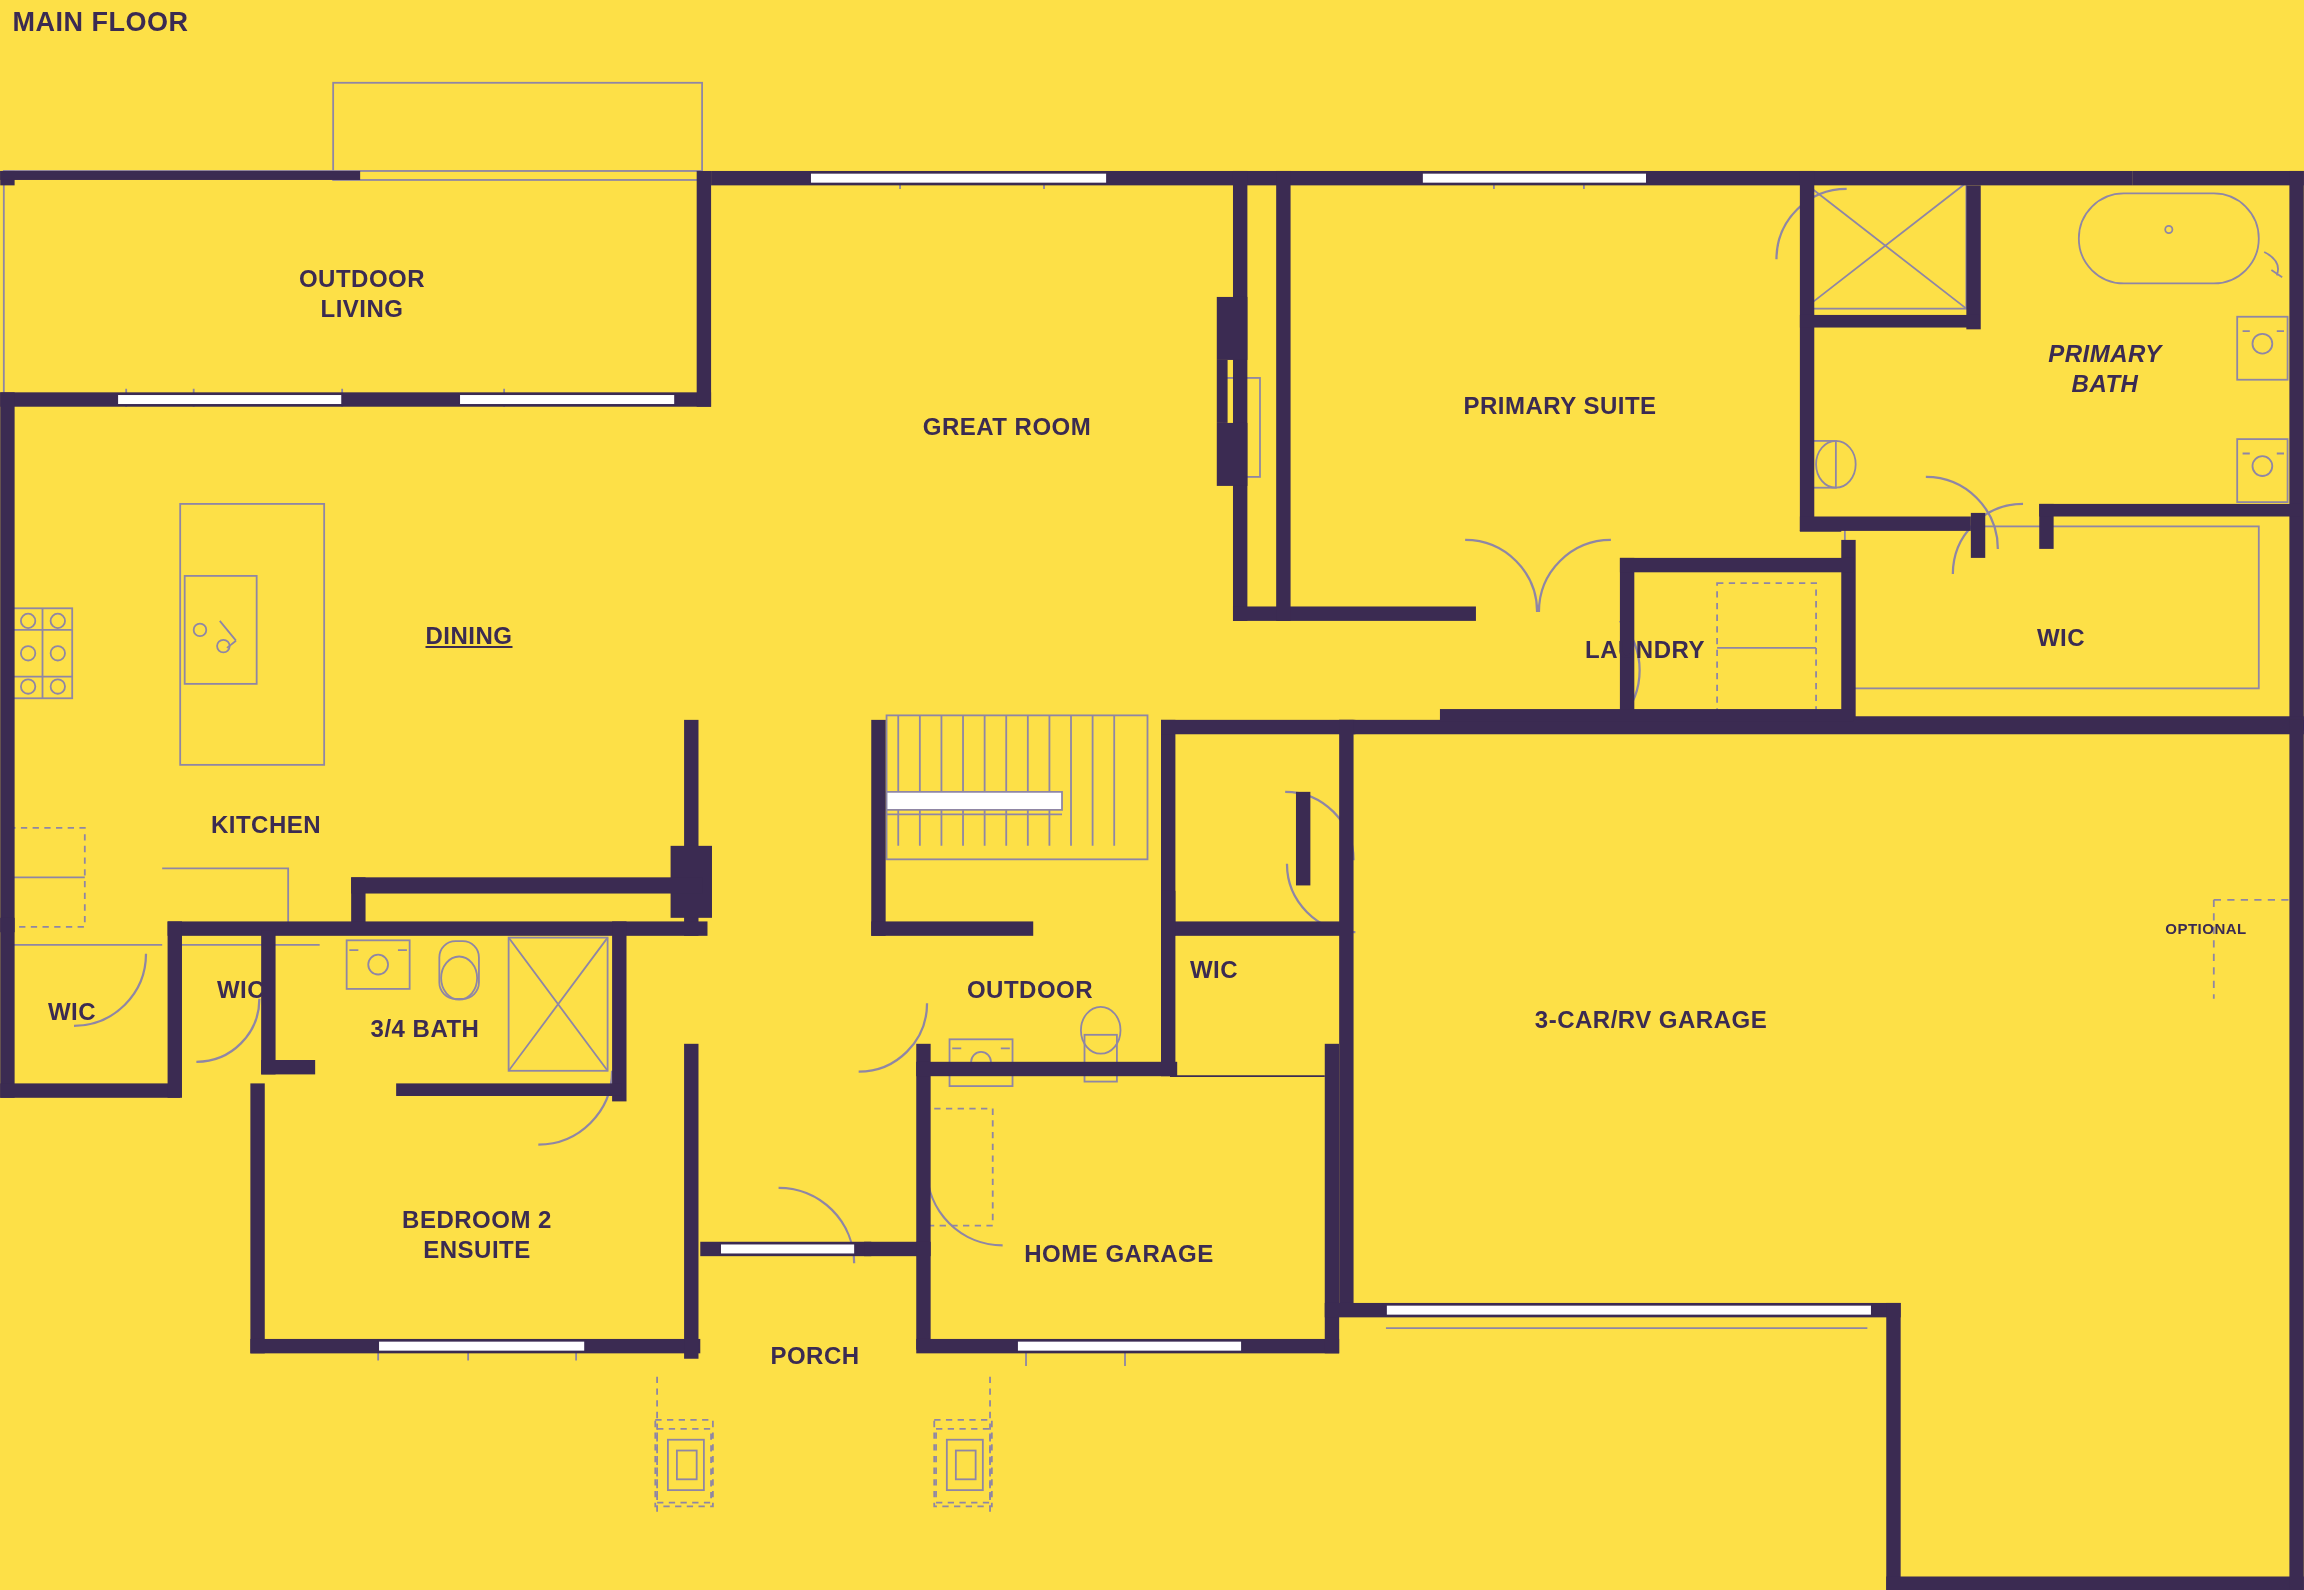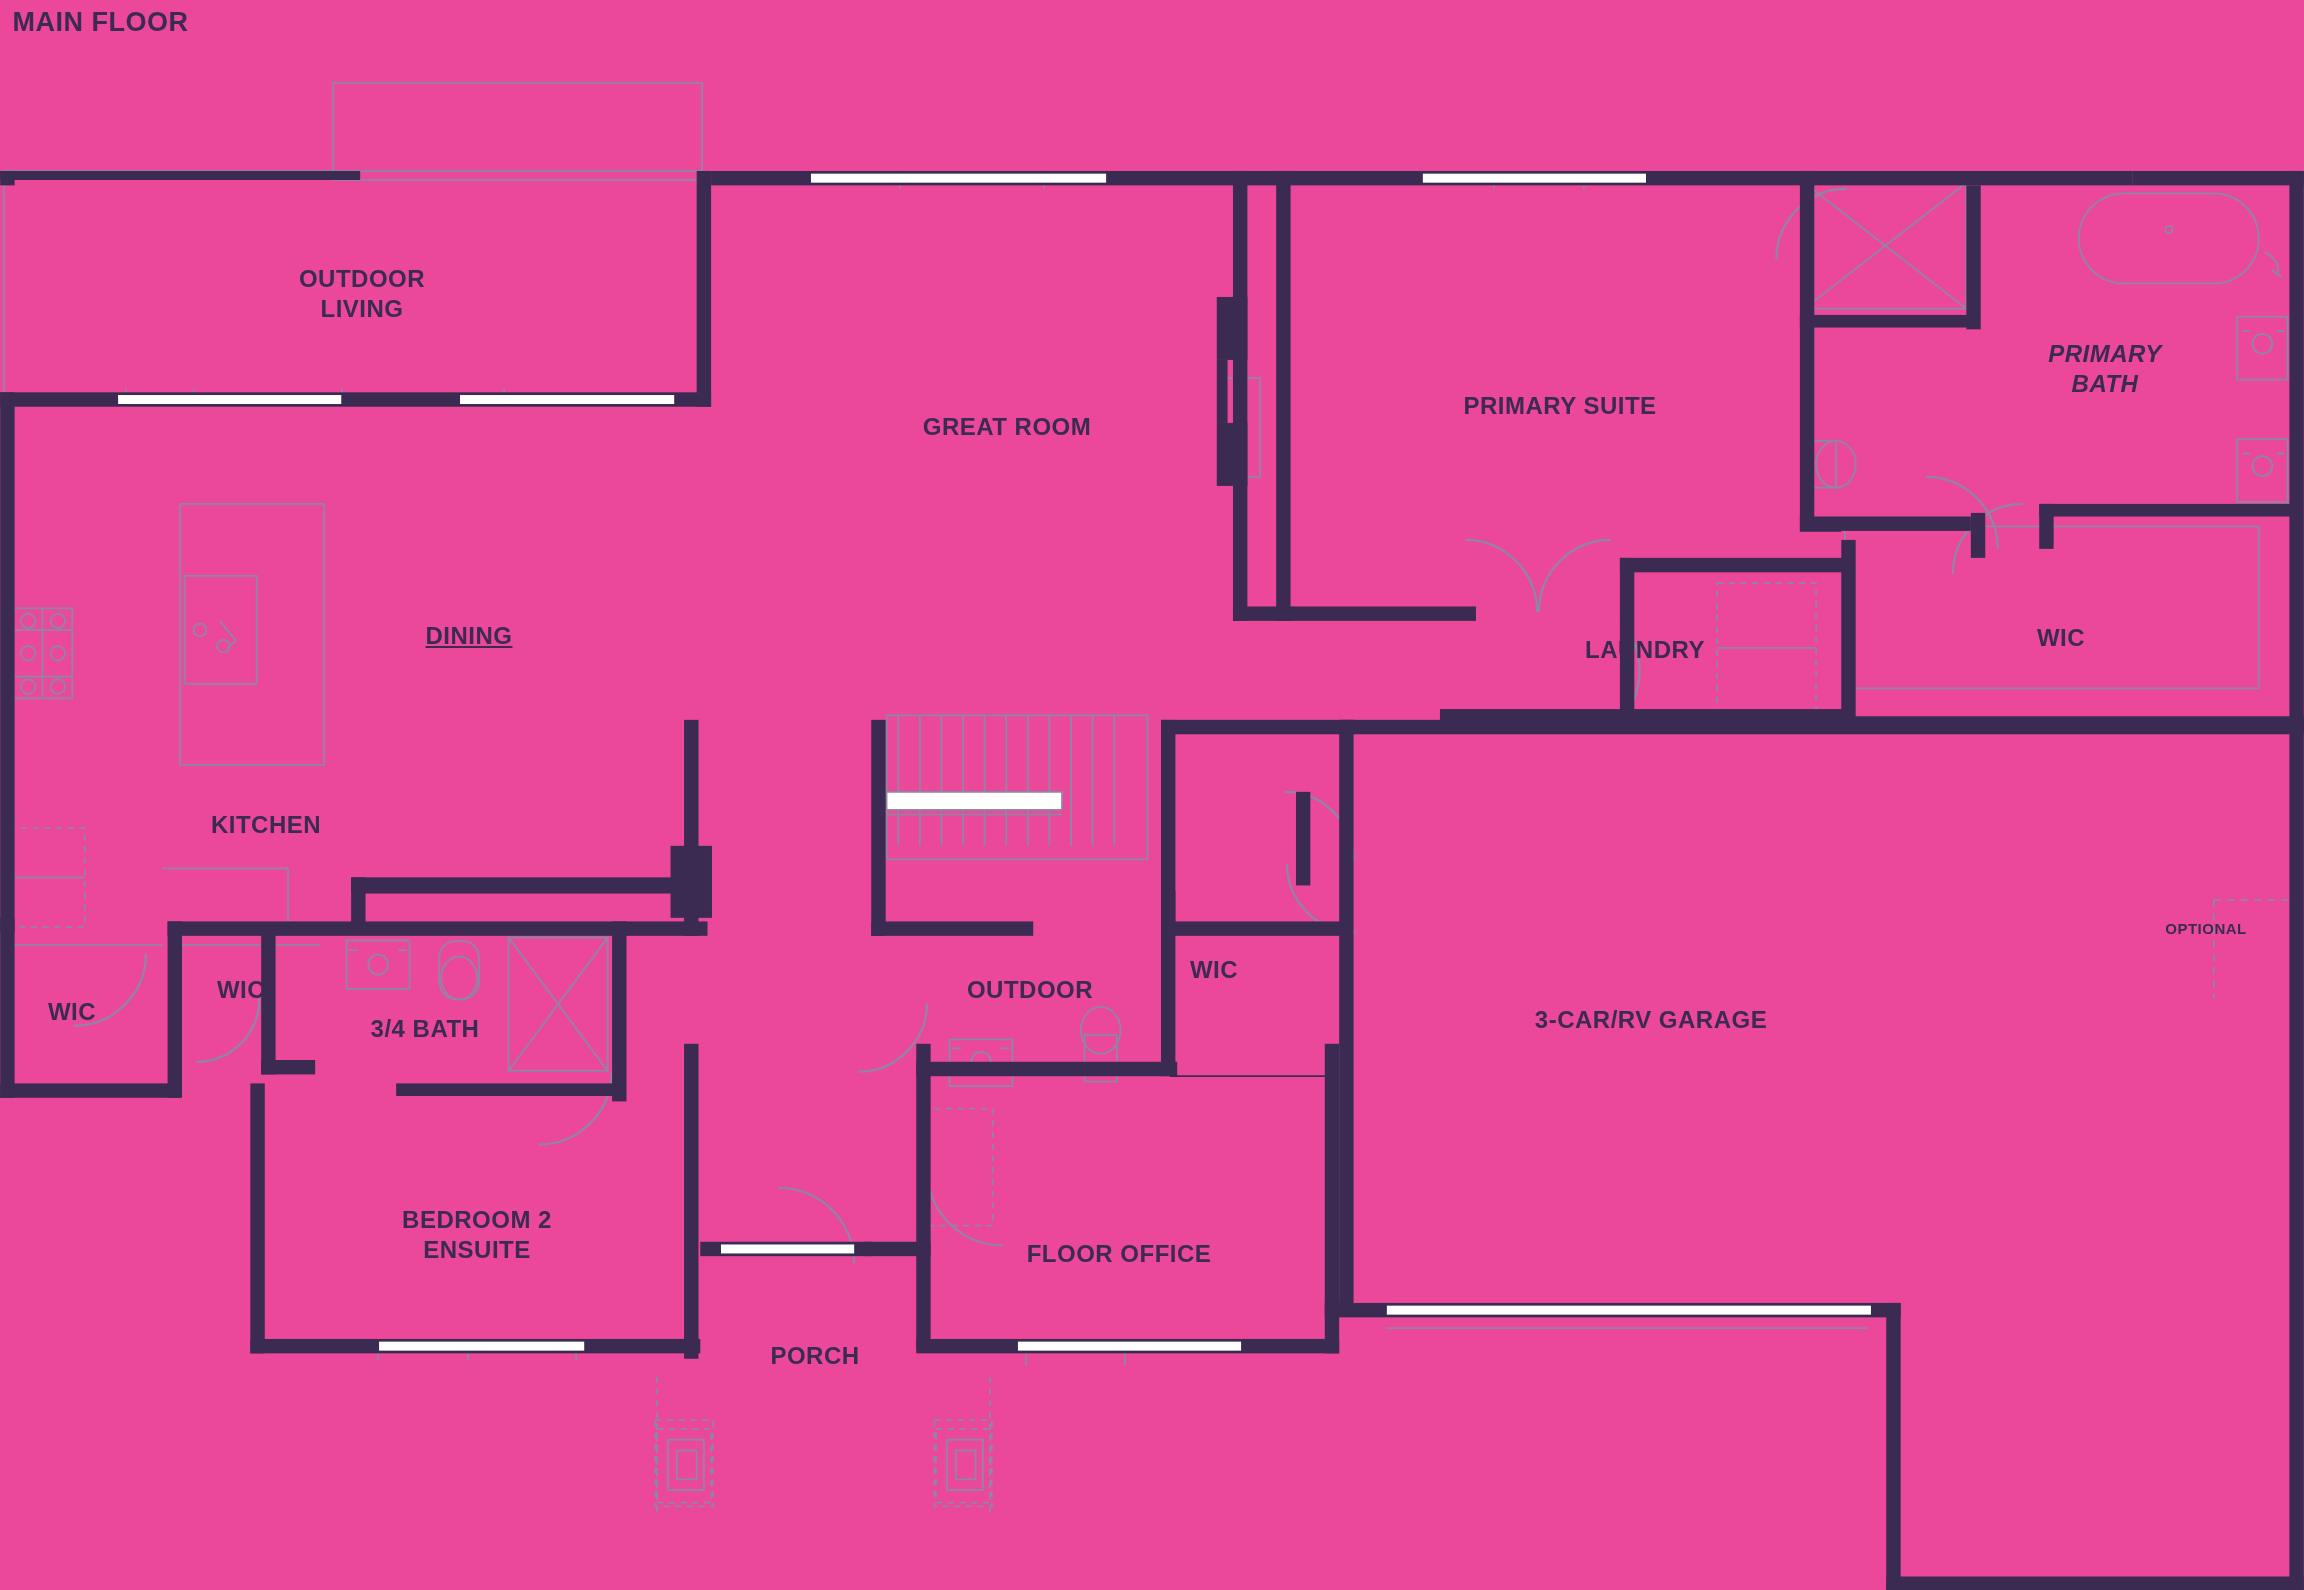--- a/index.html
+++ b/index.html
@@ -8,21 +8,21 @@
     background: #ffffff;
   }
   body {
     font-family: "Liberation Sans", sans-serif;
     color: #3b2b52;
   }
   #page {
     position: relative;
     width: 2304px;
     height: 1590px;
-    background: #ec4899;
+    background: #fde047;
     overflow: hidden;
   }
   #title {
     position: absolute;
     left: 12.6px;
     top: 7.2px;
     font-size: 27px;
     font-weight: bold;
     letter-spacing: 0.5px;
     color: #3b2b52;
@@ -312,17 +312,17 @@
   <div class="room-label" style="left:2061px; top:638px;">WIC</div>
   <div class="room-label" style="left:72px; top:1012px;">WIC</div>
   <div class="room-label" style="left:241px; top:990px;">WIC</div>
   <div class="room-label" style="left:425px; top:1029px;">3/4 BATH</div>
   <div class="room-label" style="left:1030px; top:990px;">OUTDOOR</div>
   <div class="room-label" style="left:1214px; top:970px;">WIC</div>
   <div class="room-label" style="left:1651px; top:1020px;">3-CAR/RV GARAGE</div>
   <div class="room-label small" style="left:2206px; top:929px;">OPTIONAL</div>
   <div class="room-label" style="left:477px; top:1235px;">BEDROOM 2
 ENSUITE</div>
-  <div class="room-label" style="left:1119px; top:1254px;">FLOOR OFFICE</div>
+  <div class="room-label" style="left:1119px; top:1254px;">HOME GARAGE</div>
   <div class="room-label" style="left:815px; top:1356px;">PORCH</div>
 
 </div>
 
 
 </body></html>

